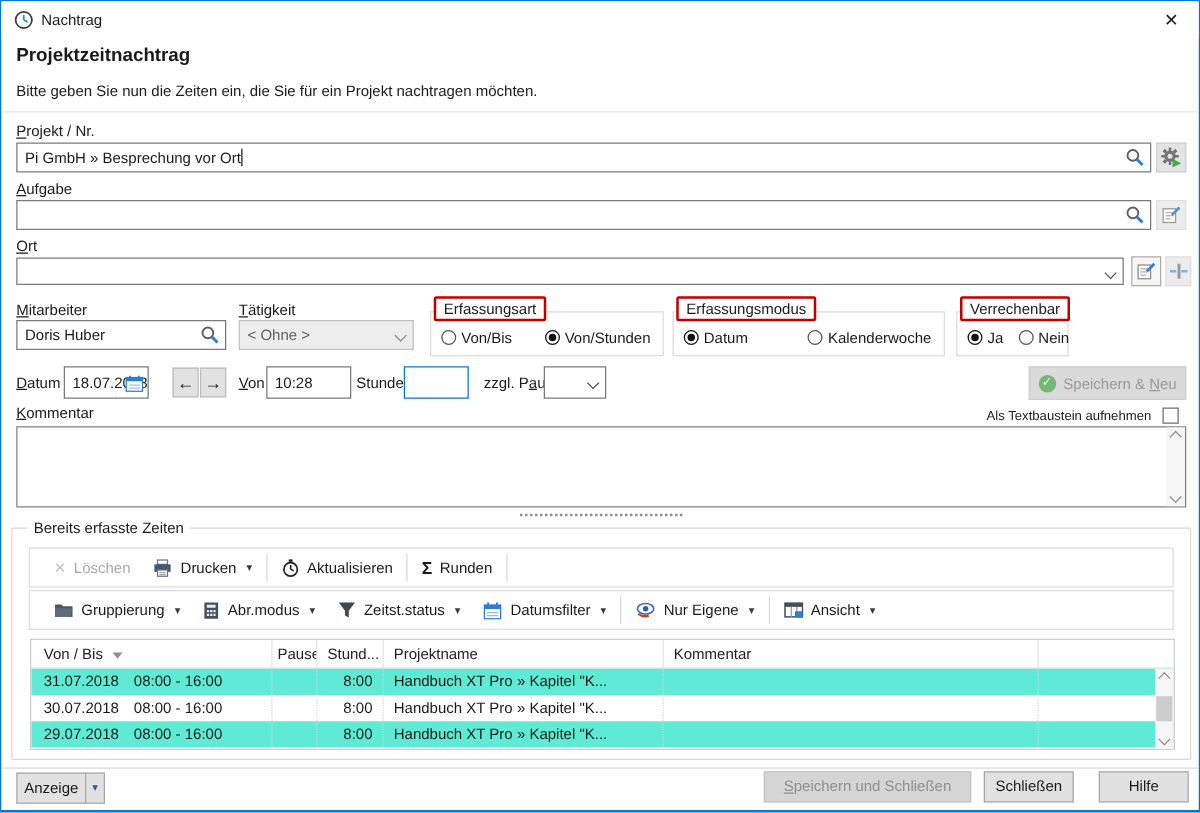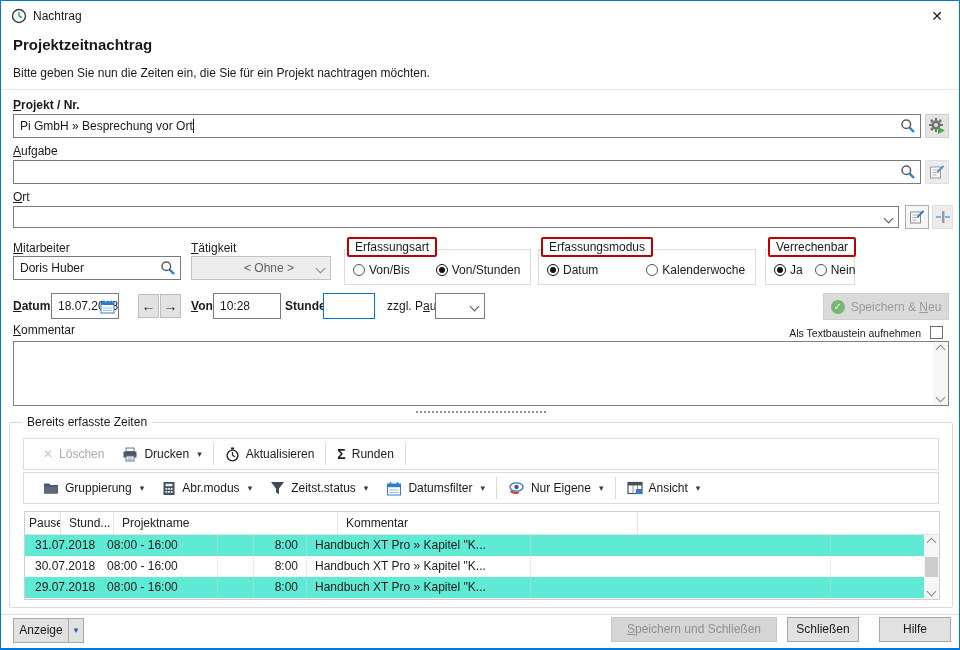--- a/index.html
+++ b/index.html
@@ -1,21 +1,21 @@
 <!DOCTYPE html>
 <html><head>
 <meta charset="utf-8">
 <style>
   * { margin:0; padding:0; box-sizing:border-box; }
   html,body { width:960px; height:650px; font-family:"Liberation Sans","DejaVu Sans",sans-serif; }
   .win { position:relative; width:960px; height:650px; background:#fff;
          border:1px solid #0078d7; border-bottom:2px solid #0078d7; overflow:hidden;
          font-size:12px; color:#1a1a1a; }
   .abs { position:absolute; }
-  .bold { font-weight:bold; }
+  .bold { font-weight:normal; }
   .key { text-decoration:underline; }
 
   
   .titlebar { position:absolute; top:0; left:0; right:0; height:30px; background:#fff; }
   .title-text { position:absolute; left:32px; top:8px; font-size:12px; }
   .close-btn { position:absolute; right:12px; top:5px; width:20px; height:20px; text-align:center;
                font-size:14px; line-height:20px; cursor:pointer; }
 
   .page-title { position:absolute; left:12px; top:35px; font-size:15px; font-weight:bold; }
   .page-sub { position:absolute; left:12px; top:65px; font-size:12px; }
@@ -28,21 +28,21 @@
   .caret-bar { display:inline-block; width:1px; height:14px; background:#1a1a1a; vertical-align:-3px; }
 
   .icon-btn { position:absolute; width:24px; height:24px; background:#e4e4e4; border:1px solid #cfcfcf;
               display:flex; align-items:center; justify-content:center; cursor:pointer; }
   .icon-btn.white { background:#f6f6f6; border-color:#adadad; }
   .icon-btn.ghost { background:#ececec; border-color:#e0e0e0; }
 
   .combo { position:absolute; border:1px solid #7a7a7a; background:#fff; }
   .combo .chev { position:absolute; right:6px; top:8px; }
   .combo.disabled { background:#ededed; border-color:#c2c2c2; color:#5f5f5f; }
-  .combo .val { position:absolute; left:6px; top:3px; font-size:12px; white-space:nowrap;margin-left:46px; }
+  .combo .val { position:absolute; left:6px; top:3px; font-size:12px; white-space:nowrap; }
 
   .chev { width:7px; height:7px; border-right:1.6px solid #4f4f4f; border-bottom:1.6px solid #4f4f4f;
           display:inline-block; transform:rotate(45deg); }
   .chev.up { transform:rotate(225deg); }
 
   
   .grp { position:absolute; border:1px solid #dcdcdc; background:#fff; height:36px; }
   .grp .legend { position:absolute; top:-13px; left:2px; background:#fff; border:2px solid #c00000;
                  border-radius:2px; padding:1px 6px; font-size:12px; white-space:nowrap; }
   .grp .radios { position:absolute; left:8px; top:13px; display:flex; align-items:center; }
@@ -402,20 +402,21 @@
             <line x1="10.5" y1="4.5" x2="10.5" y2="12.5" stroke="#8a97a4"></line>
           <rect x="9" y="8" width="6" height="5" fill="#2d7dd2"></rect>
         </svg>
         <span>Ansicht</span>
         <span class="tool-caret">▾</span>
       </div>
     </div>
 
     <div class="grid-table">
       <div class="trow thead">
+        <div class="tcell c1"><span>Von / Bis</span><span class="sort-tri"></span></div>
         <div class="tcell c2">Pause</div>
         <div class="tcell c3">Stund...</div>
         <div class="tcell c4">Projektname</div>
         <div class="tcell c5">Kommentar</div>
         <div class="tcell c6"></div>
       </div>
       <div class="trow body alt">
         <div class="tcell c1"><span>31.07.2018</span><span class="zeit-off">08:00 - 16:00</span></div>
         <div class="tcell c2"></div>
         <div class="tcell c3">8:00</div>

